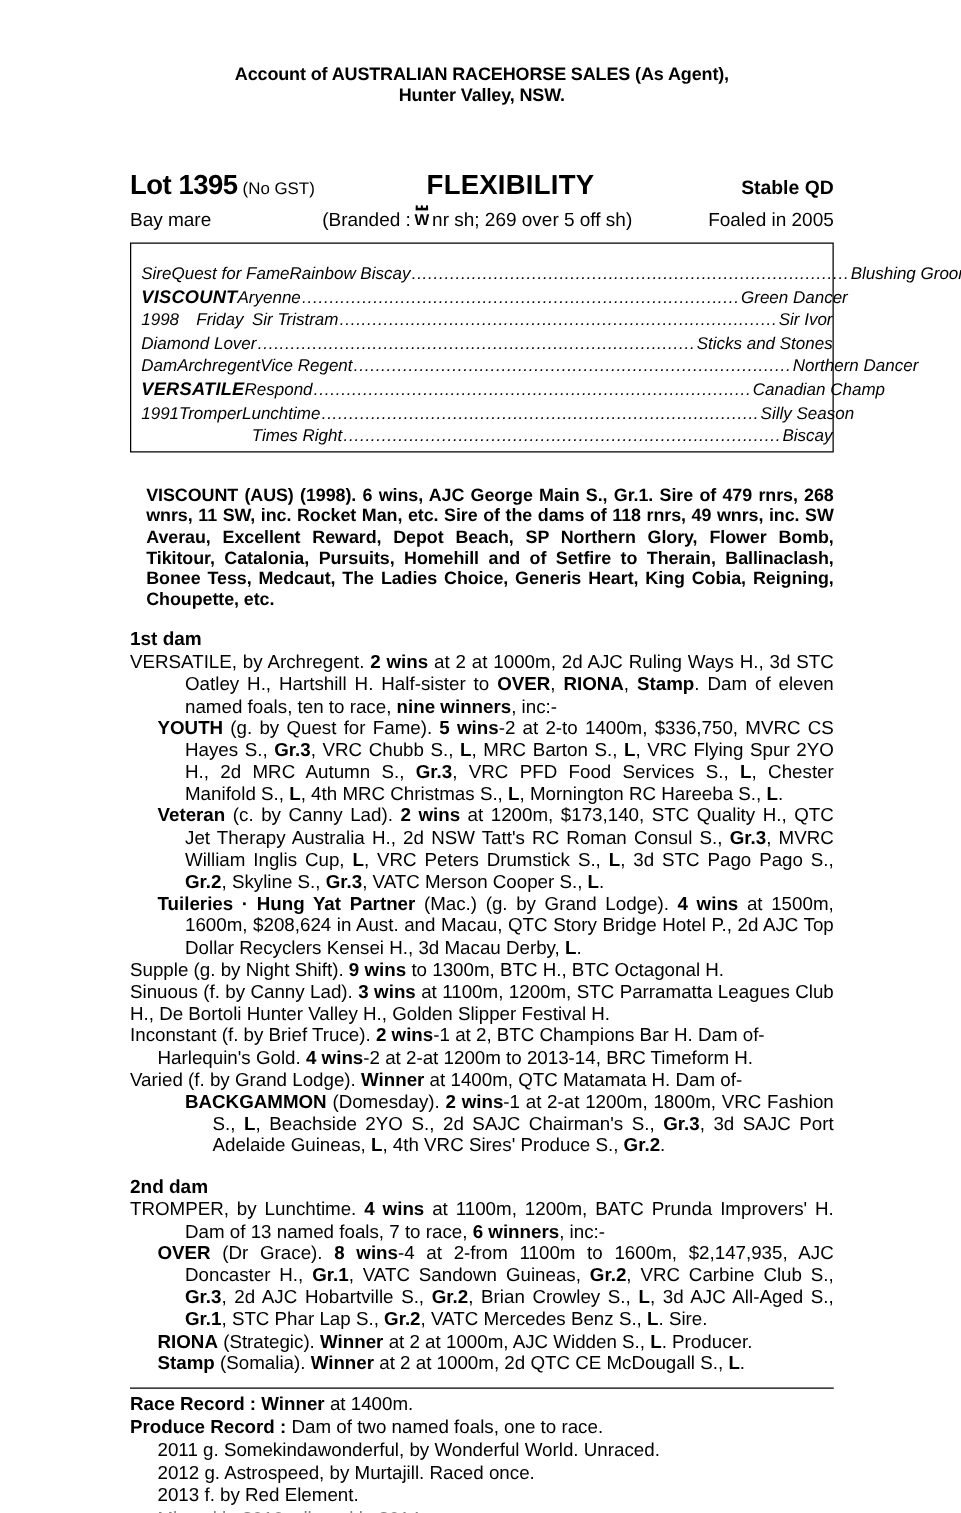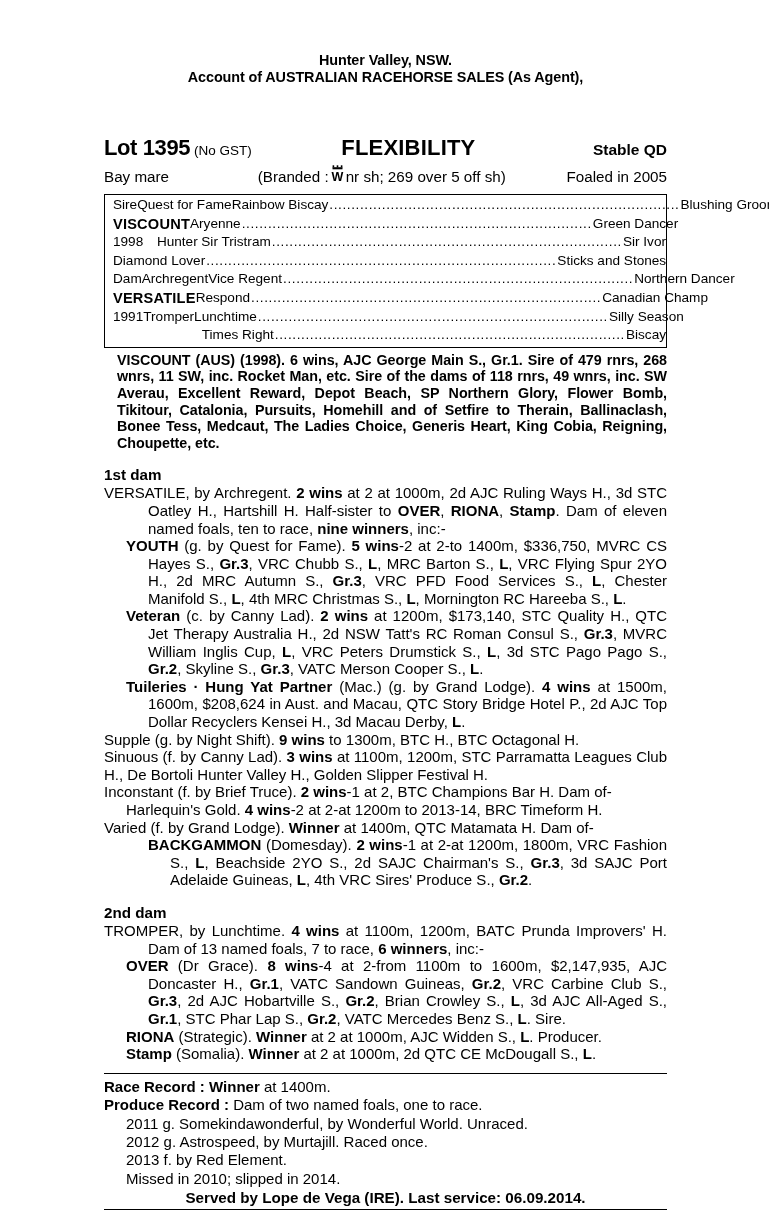--- a/index.html
+++ b/index.html
@@ -92,22 +92,23 @@
     height: 15px;
     vertical-align: -2px;
     margin: 0 1px;
   }
   .brandmark svg { position: absolute; left: 0; top: -4px; }
 
   
   .ped {
     border: 1.6px solid #000;
     margin-top: 9px;
-    padding: 1px 0 2px 0;
+    padding: 15px 0 2px 0;
     box-sizing: border-box;
+    font-style: italic;
   }
   .ped-row {
     display: flex;
     font-size: 13.6px;
     line-height: 18.6px;
     white-space: nowrap;
   }
   .ped-c1 { width: 176px; padding-left: 8px; box-sizing: border-box; }
   .ped-c2 { width: 170px; }
   .ped-c3 { flex: 1; }
@@ -126,21 +127,21 @@
     margin: 0 1px;
   }
   .dotfill .b { flex: 0 0 auto; }
 
   
   .sire-para {
     font-weight: bold;
     font-size: 14.3px;
     line-height: 16.6px;
     text-align: justify;
-    margin-top: 4px;
+    margin-top: 27px;
     padding-left: 13px;
     letter-spacing: -0.05px;
   }
 
   
   .dam-head {
     font-weight: bold;
     font-size: 15.2px;
     margin-top: 15px;
     margin-bottom: 1px;
@@ -194,22 +195,22 @@
   }
   .offered span { text-decoration: underline; text-underline-offset: 2px; }
 </style>
 </head>
 <body>
 
 <div class="page">
   <div class="content">
 
     <div>
+      <div class="account-line">Account of AUSTRALIAN RACEHORSE SALES (As Agent),</div>
       <div class="account-line">Hunter Valley, NSW.</div>
-      <div class="account-line">Account of AUSTRALIAN RACEHORSE SALES (As Agent),</div>
     </div>
 
     <div class="lotrow">
       <div class="lot">
         <span>Lot 1395</span><span class="gst">(No GST)</span>
       </div>
       <div class="horsename">FLEXIBILITY</div>
       <div class="stable">Stable QD</div>
     </div>
 
@@ -241,21 +242,21 @@
           <div class="ped-c1 bold">VISCOUNT</div>
           <div class="ped-c2"></div>
           <div class="ped-c3"><span class="dotfill">
               <span class="a">Aryenne</span>
               <span class="dots">................................................................................</span>
               <span class="b">Green Dancer</span>
             </span></div>
         </div>
         <div class="ped-row">
           <div class="ped-c1">1998</div>
-          <div class="ped-c2">Hunter</div>
+          <div class="ped-c2">Friday</div>
           <div class="ped-c3"><span class="dotfill">
               <span class="a">Sir Tristram</span>
               <span class="dots">................................................................................</span>
               <span class="b">Sir Ivor</span>
             </span></div>
         </div>
         <div class="ped-row">
           <div class="ped-c1"></div>
           <div class="ped-c2"></div>
           <div class="ped-c3"><span class="dotfill">

